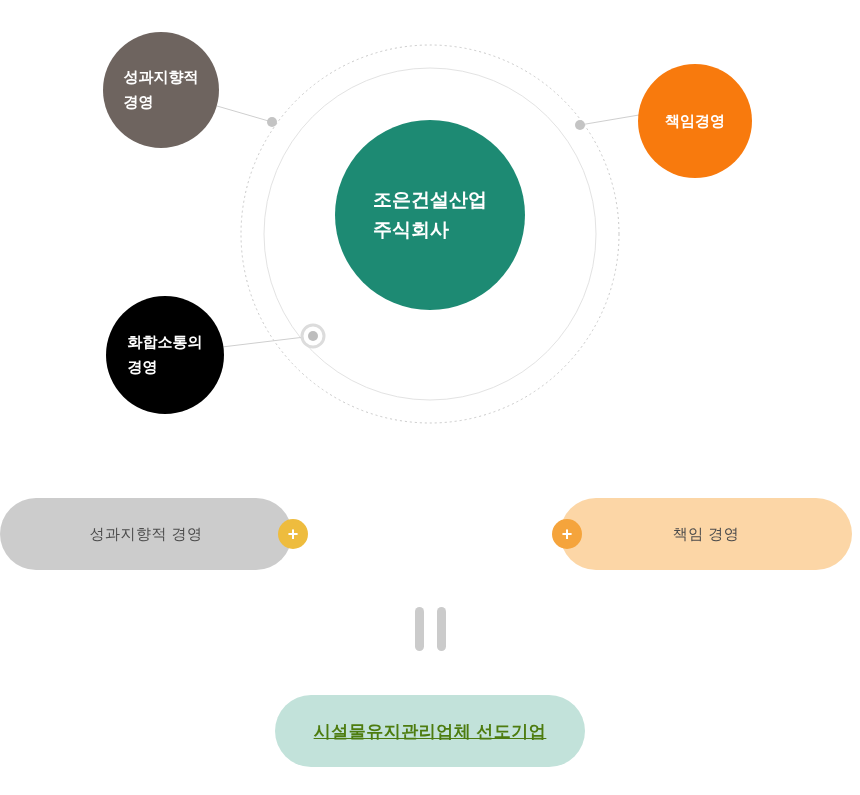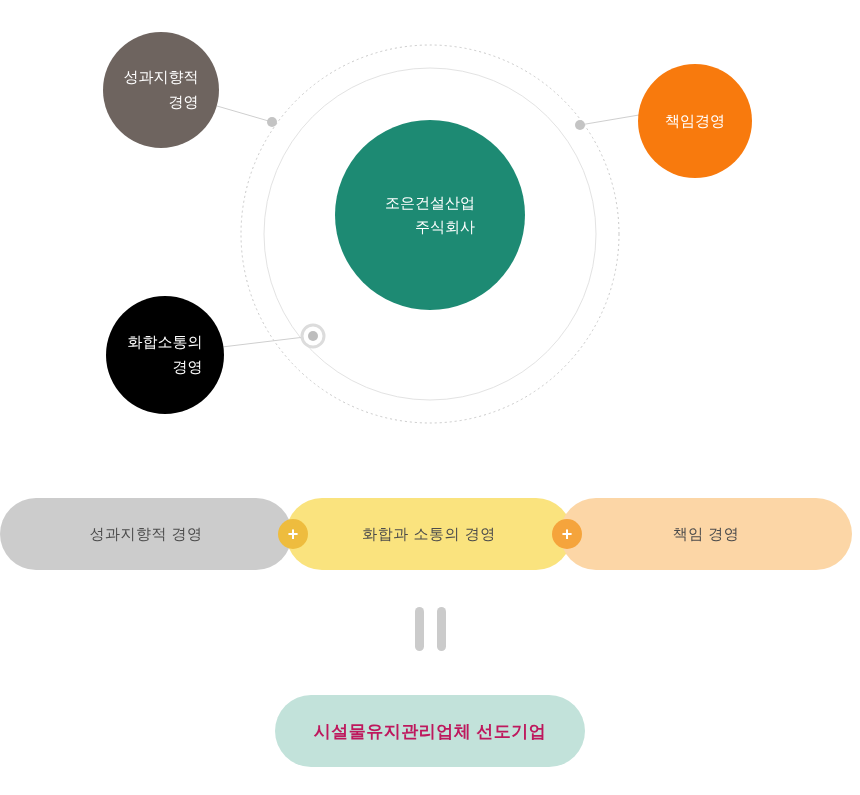--- a/index.html
+++ b/index.html
@@ -17,28 +17,28 @@
   
   .orbit { position: absolute; left: 0; top: 0; width: 860px; height: 470px; }
   .rings { position: absolute; left: 0; top: 0; }
 
   .circle {
     position: absolute;
     border-radius: 50%;
     display: flex;
     align-items: center;
     justify-content: center;
-    text-align: right;
+    text-align: left;
     color: #ffffff;
-    font-weight: normal;
+    font-weight: bold;
     white-space: pre-line;
   }
   .center-circle {
     left: 335px; top: 120px; width: 190px; height: 190px;
-    font-size: 15px; line-height: 1.6;
+    font-size: 19px; line-height: 1.6;
   }
   .sat { font-size: 15px; line-height: 1.65; }
   .sat-performance { left: 103px; top: 32px;  width: 116px; height: 116px; }
   .sat-responsibility { left: 638px; top: 64px; width: 114px; height: 114px; }
   .sat-harmony { left: 106px; top: 296px; width: 118px; height: 118px; }
 
   
   .pill-row { position: absolute; left: 0; top: 498px; width: 860px; height: 72px; }
   .pill {
     position: absolute; top: 0; height: 72px;
@@ -115,36 +115,33 @@
     <div class="circle sat sat-harmony" style="background-color: #000000;">
       <span>화합소통의
 경영</span>
     </div>
   </div>
 
   <div class="pill-row">
     <div class="pill pill-0" style="background-color: rgb(204, 204, 204);">
       <span>성과지향적 경영</span>
     </div>
-    <div class="pill pill-1" style="background-color: rgb(250, 227, 126);">
-      <span>화합과 소통의 경영</span>
-    </div>
     <div class="pill pill-2" style="background-color: rgb(252, 214, 166);">
       <span>책임 경영</span>
     </div>
     <div class="plus plus-0" style="background-color: rgb(238, 188, 62);">
       <span>+</span>
     </div>
     <div class="plus plus-1" style="background-color: rgb(245, 164, 60);">
       <span>+</span>
     </div>
   </div>
 
   <div class="equals">
     <span class="bar"></span>
     <span class="bar"></span>
   </div>
 
-  <div class="result" style="background-color: rgb(194, 226, 218); color: #be185d;">
+  <div class="result" style="background-color: rgb(194, 226, 218); color: #4d7c0f; text-decoration: underline;">
     <span>시설물유지관리업체 선도기업</span>
   </div>
 
 </div>
 
 </body></html>

